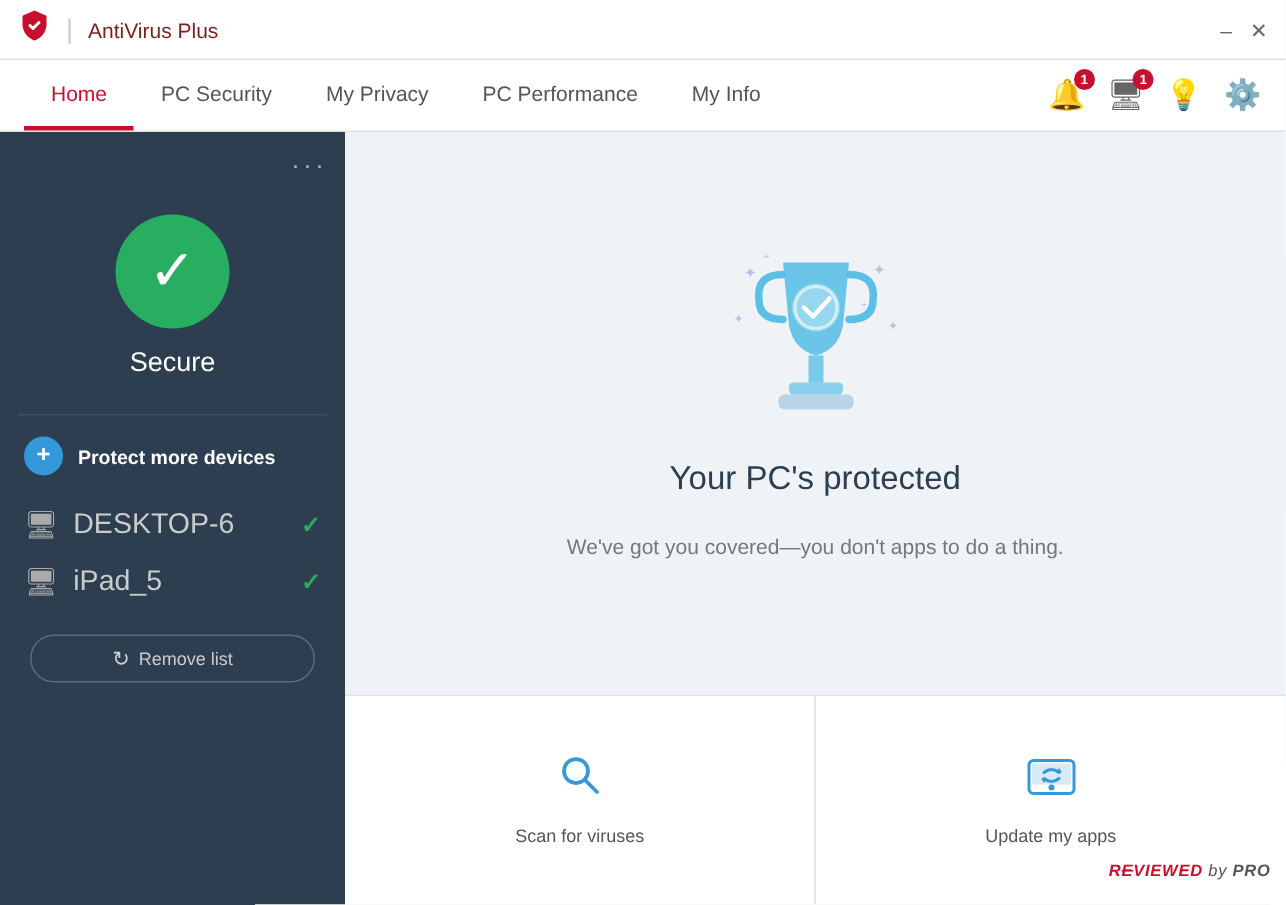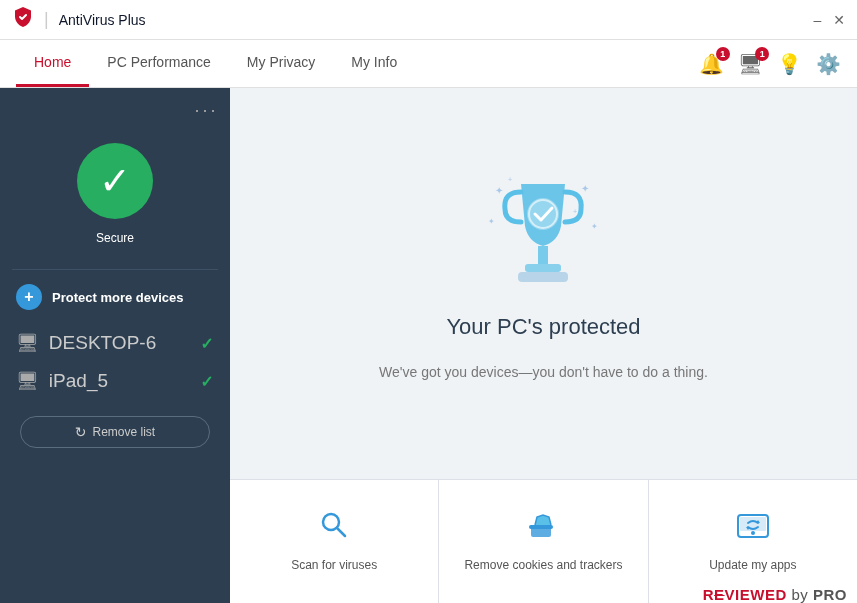--- a/index.html
+++ b/index.html
@@ -8,21 +8,21 @@
     
     .titlebar {
       display: flex; align-items: center; justify-content: space-between;
       padding: 8px 12px; background: #fff; border-bottom: 1px solid #e0e0e0;
       height: 40px;
     }
     .titlebar-left { display: flex; align-items: center; gap: 10px; }
     .mcafee-logo { display: flex; align-items: center; gap: 6px; }
     .mcafee-shield { color: #c8102e; font-size: 20px; font-weight: bold; }
     .titlebar-divider { color: #ccc; font-size: 18px; margin: 0 4px; }
-    .app-title { font-size: 14px; color: #0f172a; font-weight: 400; }
+    .app-title { font-size: 14px; color: #7f1d1d; font-weight: 400; }
     .titlebar-controls { display: flex; gap: 12px; align-items: center; }
     .titlebar-btn { background: none; border: none; cursor: pointer; font-size: 14px; color: #666; }
 
     
     .navbar {
       display: flex; align-items: center; justify-content: space-between;
       padding: 0 16px; background: #fff; border-bottom: 1px solid #e0e0e0;
       height: 48px;
     }
     .nav-tabs { display: flex; align-items: flex-end; gap: 0; height: 100%; }
@@ -52,21 +52,21 @@
     }
     .sidebar-top { padding: 12px; display: flex; justify-content: flex-end; }
     .sidebar-dots { color: #aaa; font-size: 18px; cursor: pointer; letter-spacing: 2px; }
     .sidebar-status { display: flex; flex-direction: column; align-items: center; padding: 10px 0 24px; }
     .status-circle {
       width: 76px; height: 76px; border-radius: 50%;
       background: #27ae60; display: flex; align-items: center; justify-content: center;
       margin-bottom: 12px;
     }
     .status-checkmark { color: #fff; font-size: 38px; line-height: 1; }
-    .status-label { color: #fff; font-size: 12px; }
+    .status-label { color: #fff; font-size: 18px; }
 
     .sidebar-divider { height: 1px; background: #3d5166; margin: 0 12px; }
 
     .sidebar-protect {
       display: flex; align-items: center; gap: 10px;
       padding: 14px 16px; cursor: pointer;
     }
     .protect-circle {
       width: 26px; height: 26px; border-radius: 50%;
       background: #3498db; display: flex; align-items: center; justify-content: center;
@@ -103,21 +103,21 @@
     
     .trophy-area { display: flex; flex-direction: column; align-items: center; margin-bottom: 24px; }
     .trophy-svg-wrap { position: relative; margin-bottom: 16px; }
 
     .protected-title { font-size: 22px; color: #2c3e50; font-weight: 400; margin-bottom: 24px; }
     .protected-subtitle { font-size: 14px; color: #777; }
 
     
     .quick-actions {
       display: flex; gap: 0; border-top: 1px solid #dde1e7;
-      background: #fff; height: 124px;
+      background: #fff; height: 140px;
     }
     .action-card {
       flex: 1; display: flex; flex-direction: column; align-items: center; justify-content: center;
       padding: 16px 8px; border-right: 1px solid #dde1e7; cursor: pointer;
       background: #fff; gap: 10px;
     }
     .action-card:last-child { border-right: none; }
     .action-icon { font-size: 28px; }
     .action-icon.blue { color: #3498db; }
     .action-label { font-size: 12px; color: #555; text-align: center; line-height: 1.3; }
@@ -141,22 +141,23 @@
   </div>
   <div class="titlebar-controls">
     <button class="titlebar-btn">–</button>
     <button class="titlebar-btn">✕</button>
   </div>
 </div>
 
 <div class="navbar">
   <div class="nav-tabs">
     <button class="nav-tab active">Home</button>
+    <button class="nav-tab">PC Security</button>
+    <button class="nav-tab">My Privacy</button>
     <button class="nav-tab">PC Performance</button>
-    <button class="nav-tab">My Privacy</button>
     <button class="nav-tab">My Info</button>
   </div>
   <div class="nav-icons">
     <div class="nav-icon-wrap">
       <span class="nav-icon">🔔</span>
       <span class="badge">1</span>
     </div>
     <div class="nav-icon-wrap">
       <span class="nav-icon">🖥</span>
       <span class="badge">1</span>
@@ -238,58 +239,48 @@
             <rect x="42" y="100" width="36" height="8" rx="3" fill="#5bc0e8" opacity="0.7"></rect>
 
             <rect x="35" y="108" width="50" height="10" rx="4" fill="#b8d4e8"></rect>
 
             <circle cx="60" cy="50" r="16" fill="white" opacity="0.3"></circle>
             <circle cx="60" cy="50" r="14" fill="none" stroke="white" stroke-width="2" opacity="0.6"></circle>
             <path d="M52 50 L58 56 L69 44" stroke="white" stroke-width="3" fill="none" stroke-linecap="round" stroke-linejoin="round"></path>
           </svg>
         </div>
         <h2 class="protected-title">Your PC's protected</h2>
-        <p class="protected-subtitle">We've got you devices—you don't have to do a thing.</p>
+        <p class="protected-subtitle">We've got you covered—you don't apps to do a thing.</p>
       </div>
     </div>
 
     <div class="quick-actions">
       <div class="action-card">
         <span class="action-icon blue">
           <svg width="32" height="32" viewBox="0 0 32 32" fill="none" xmlns="http://www.w3.org/2000/svg">
             <circle cx="13" cy="13" r="8" stroke="#3498db" stroke-width="2.5" fill="none"></circle>
             <line x1="19" y1="19" x2="27" y2="27" stroke="#3498db" stroke-width="2.5" stroke-linecap="round"></line>
           </svg>
         </span>
         <span class="action-label">Scan for viruses</span>
       </div>
       <div class="action-card">
         <span class="action-icon blue">
-          <svg width="32" height="32" viewBox="0 0 32 32" fill="none" xmlns="http://www.w3.org/2000/svg">
-            <rect x="4" y="18" width="20" height="10" rx="2" fill="#3498db" opacity="0.8"></rect>
-            <rect x="2" y="16" width="24" height="4" rx="2" fill="#3498db"></rect>
-            <path d="M8 16 L10 8 L16 6 L22 8 L24 16" fill="#5bc0e8" stroke="#3498db" stroke-width="1.5"></path>
-          </svg>
-        </span>
-        <span class="action-label">Remove cookies and trackers</span>
-      </div>
-      <div class="action-card">
-        <span class="action-icon blue">
           <svg width="34" height="32" viewBox="0 0 34 32" fill="none" xmlns="http://www.w3.org/2000/svg">
             <rect x="2" y="6" width="30" height="22" rx="3" fill="none" stroke="#3498db" stroke-width="2"></rect>
             <rect x="4" y="8" width="26" height="14" rx="1" fill="#d6eaf8"></rect>
             <circle cx="17" cy="24" r="2" fill="#3498db"></circle>
 
             <path d="M12 14 Q17 10 22 14" stroke="#3498db" stroke-width="2" fill="none" stroke-linecap="round"></path>
             <path d="M22 18 Q17 22 12 18" stroke="#3498db" stroke-width="2" fill="none" stroke-linecap="round"></path>
             <polygon points="22,11 24,14 20,14" fill="#3498db"></polygon>
             <polygon points="12,21 10,18 14,18" fill="#3498db"></polygon>
           </svg>
         </span>
         <span class="action-label">Update my apps</span>
       </div>
     </div>
   </div>
 </div>
 
-<div style="position:fixed; bottom:0; right:10px; font-size:15px; font-weight:700; letter-spacing:0.5px;">
+<div style="position:fixed; bottom:16px; right:10px; font-size:11px; font-weight:700; letter-spacing:0.5px;font-style:italic;">
   <span style="color:#c8102e;">R</span><span style="color:#c8102e; text-decoration: line-through;">E</span><span style="color:#c8102e;">VIEWED</span><span style="color:#555; font-weight:400;"> by </span><span style="color:#555; font-weight:700;">PRO</span>
 </div>
 
 </body></html>

